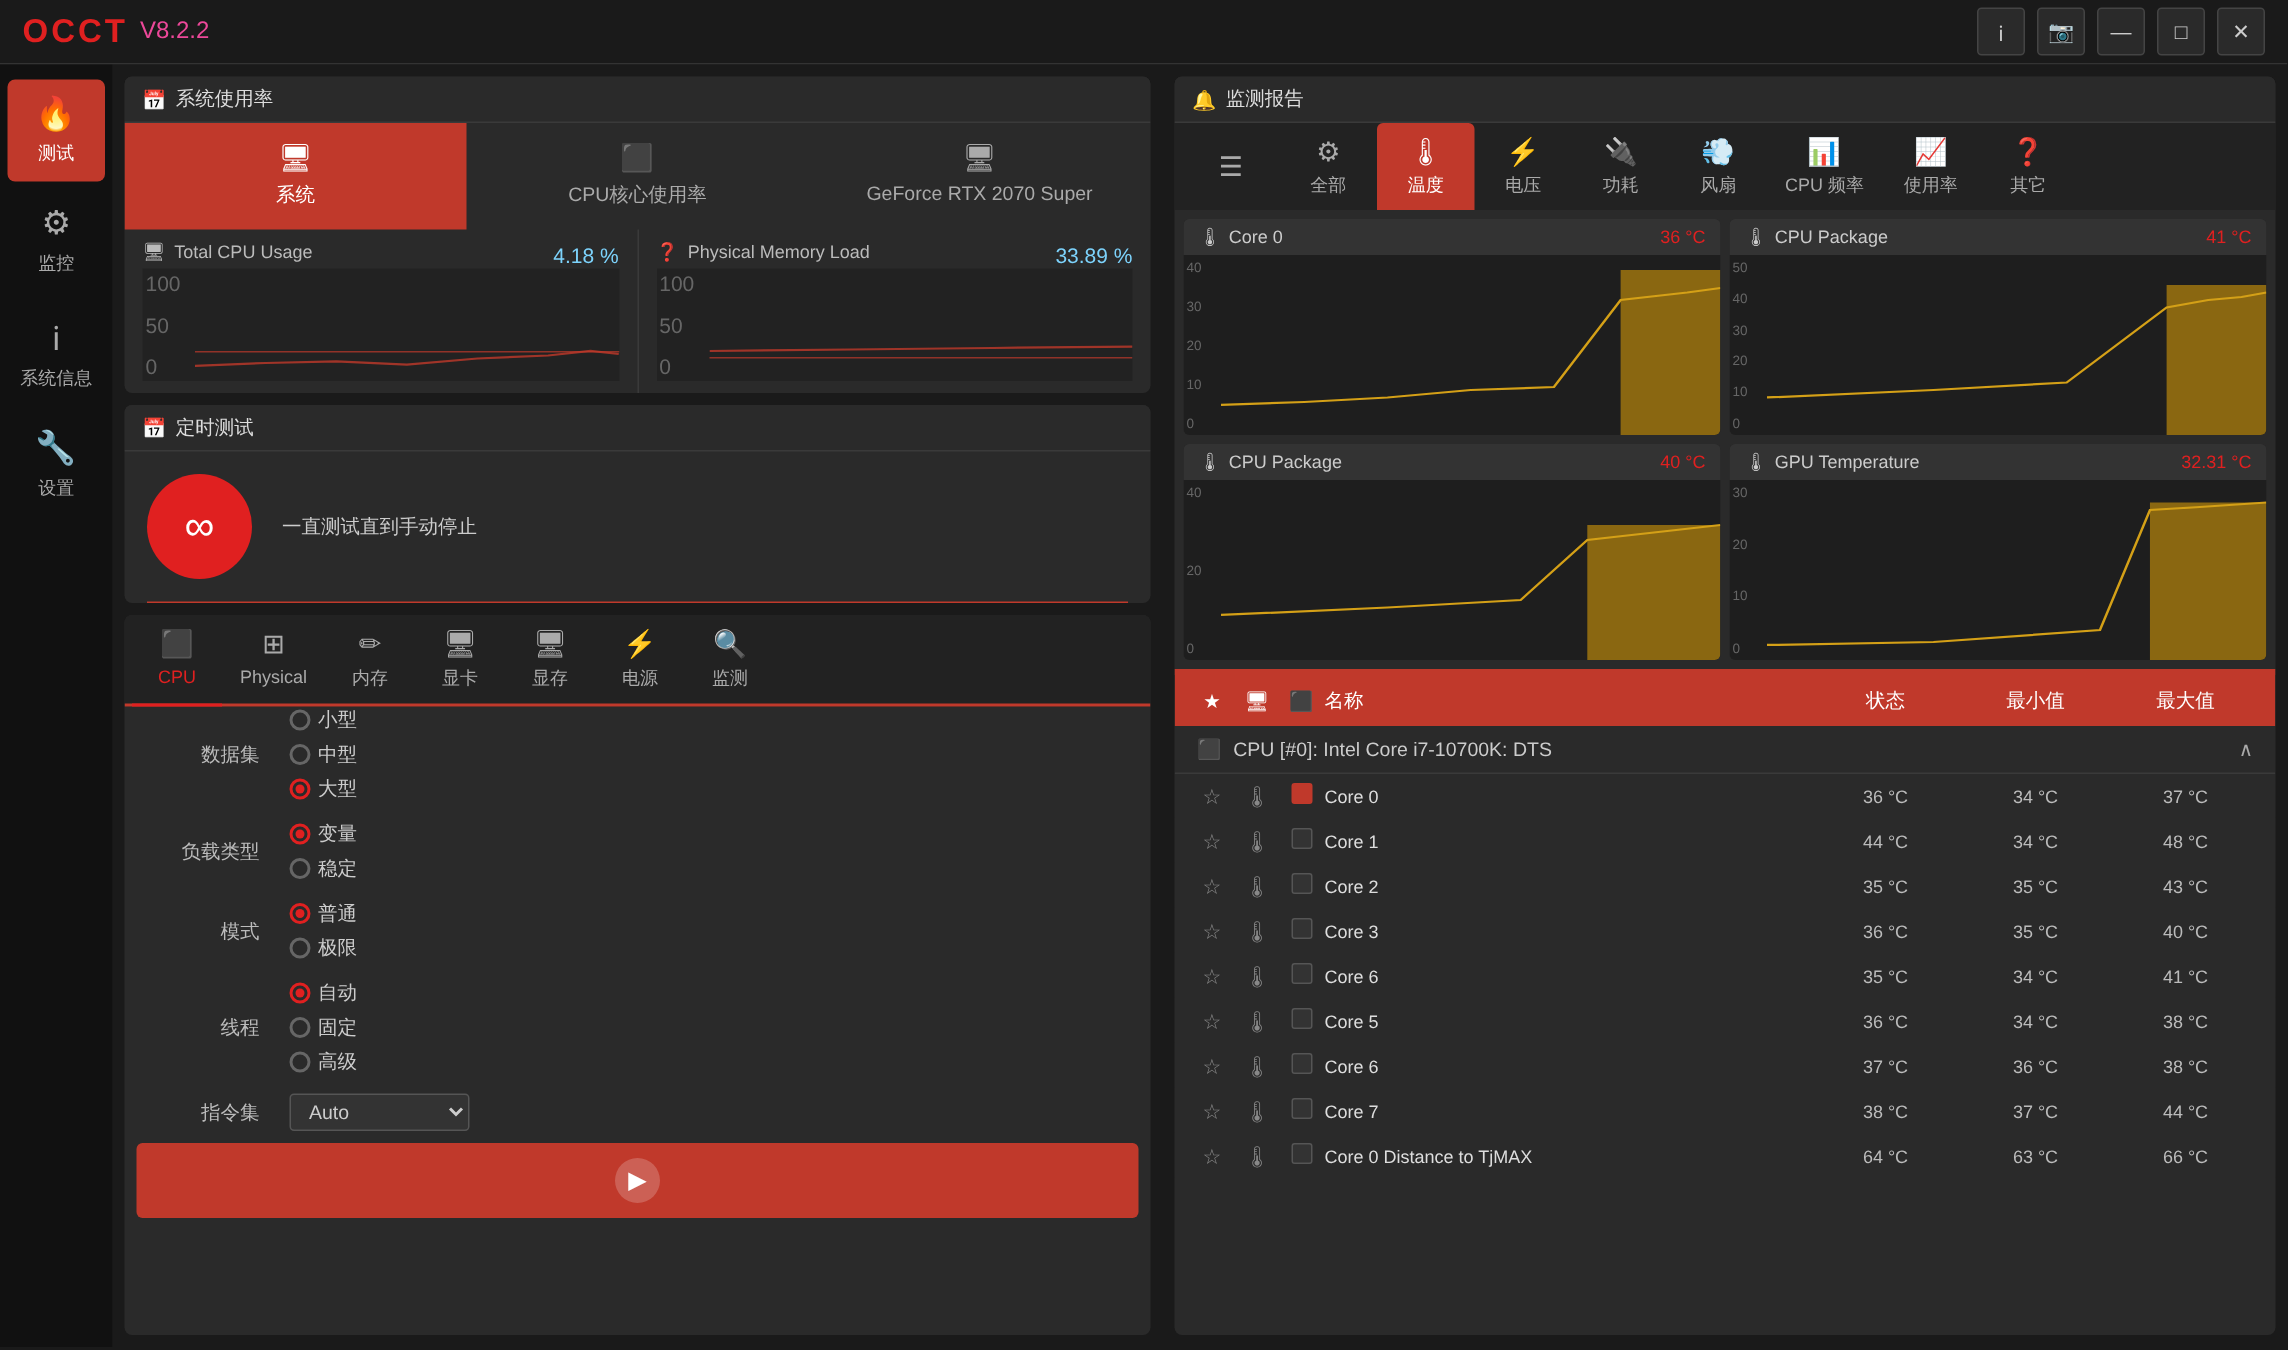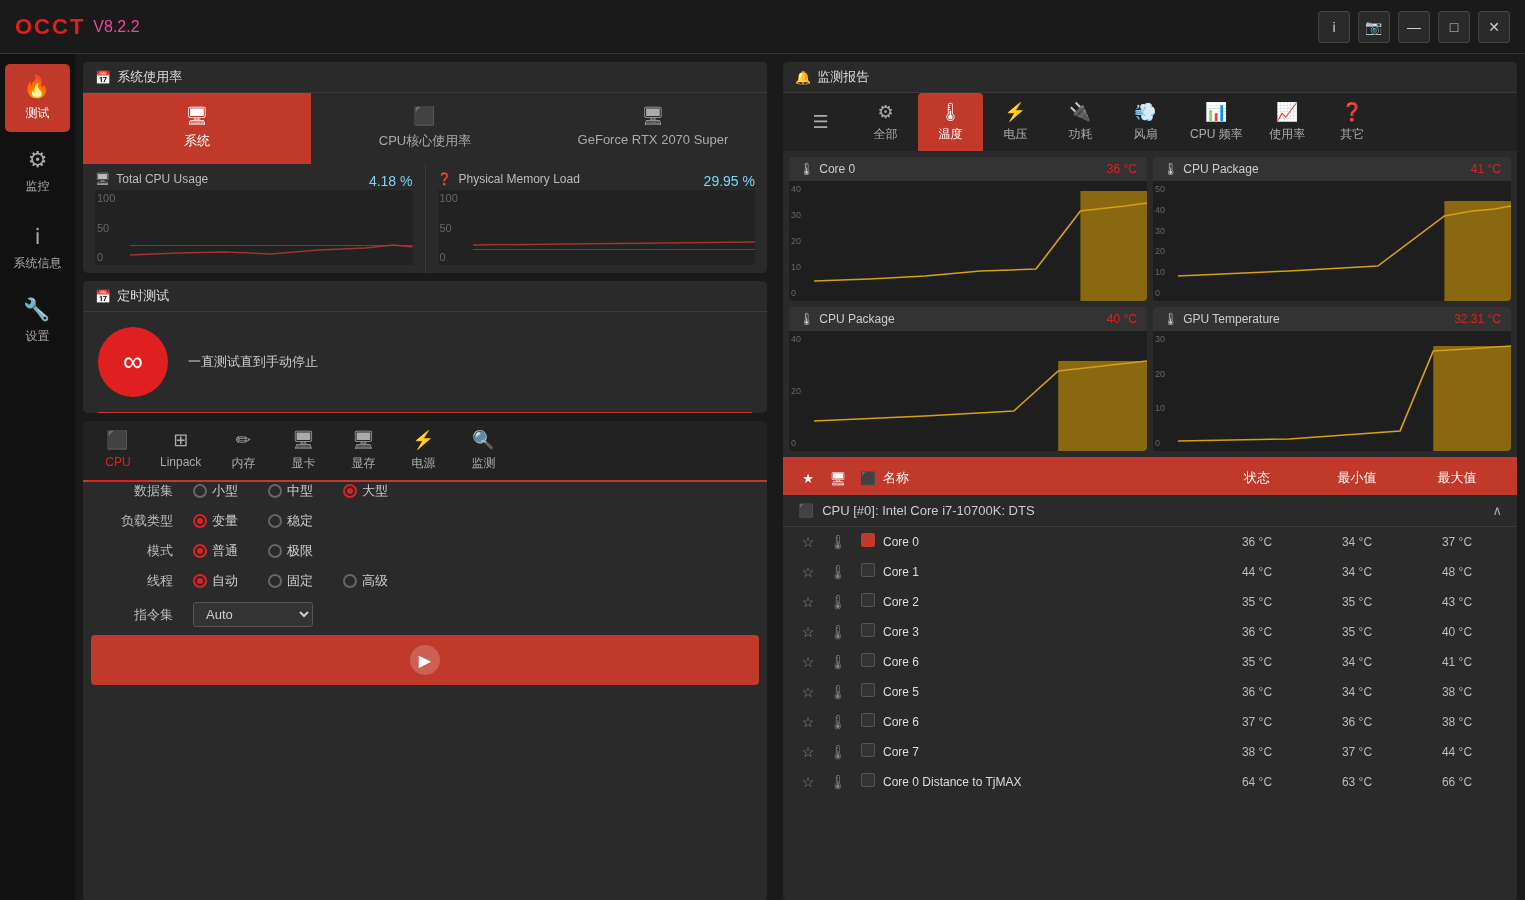--- a/index.html
+++ b/index.html
@@ -9,21 +9,21 @@
       background: #1a1a1a;
       font-family: 'Microsoft YaHei', Arial, sans-serif;
       overflow: hidden;
       color: #ccc;
       font-size: 13px;
     }
 
     
     .titlebar {
       background: #1a1a1a;
-      height: 54px;
+      height: 43px;
       display: flex;
       align-items: center;
       padding: 12px 15px;
       border-bottom: 1px solid #333;
       text-align: center;
     }
     .titlebar-logo {
       color: white;
       font-size: 22px;
       font-weight: bold;
@@ -260,22 +260,23 @@
     }
     .config-label {
       width: 70px;
       text-align: right;
       color: #bbb;
       font-size: 13px;
       flex-shrink: 0;
     }
     .radio-group {
       display: flex;
-      gap: 30px;
+      gap: 5px;
       align-items: flex-end;
+      flex-direction: column;
     }
     .radio-item {
       display: flex;
       align-items: center;
       gap: 5px;
       cursor: pointer;
       font-size: 13px;
       color: #ccc;
     }
     .radio-circle {
@@ -466,21 +467,21 @@
     ::-webkit-scrollbar-thumb { background: #555; border-radius: 3px; }
 
     .chart-y-labels {
       position: absolute;
       left: 2px;
       top: 0;
       height: 100%;
       display: flex;
       flex-direction: column;
       justify-content: space-between;
-      font-size: 11px;
+      font-size: 14px;
       color: #666;
       padding: 2px 0;
     }
 
     .separator-line {
       height: 1px;
       background: #c0392b;
       margin: 0 15px;
     }
 
@@ -572,21 +573,21 @@
               </svg>
             </div>
           </div>
           <div class="metric-box">
             <div class="metric-label-row">
               <div class="metric-label">
                 <span>❓</span>
                 <span>Physical Memory Load</span>
               </div>
               <span class="metric-value">
-                <span>29.95</span> <span>%</span>
+                <span>33.89</span> <span>%</span>
               </span>
             </div>
             <div class="chart-area">
               <div class="chart-y-labels">
                 <span>100</span>
                   <span>50</span>
                   <span>0</span>
               </div>
               <div class="chart-line-red" style="bottom:20%"></div>
               <svg width="100%" height="100%" viewBox="0 0 300 75" preserveAspectRatio="none" style="position:absolute;left:35px;right:0;width:calc(100% - 35px)">
@@ -612,21 +613,21 @@
       </div>
 
       <div class="section-box" style="flex:1">
         <div class="test-tabs">
           <div class="test-tab active">
             <span class="tab-icon">⬛</span>
             <span>CPU</span>
           </div>
           <div class="test-tab">
             <span class="tab-icon">⊞</span>
-            <span>Linpack</span>
+            <span>Physical</span>
           </div>
           <div class="test-tab">
             <span class="tab-icon">✏</span>
             <span>内存</span>
           </div>
           <div class="test-tab">
             <span class="tab-icon">🖥</span>
             <span>显卡</span>
           </div>
           <div class="test-tab">

